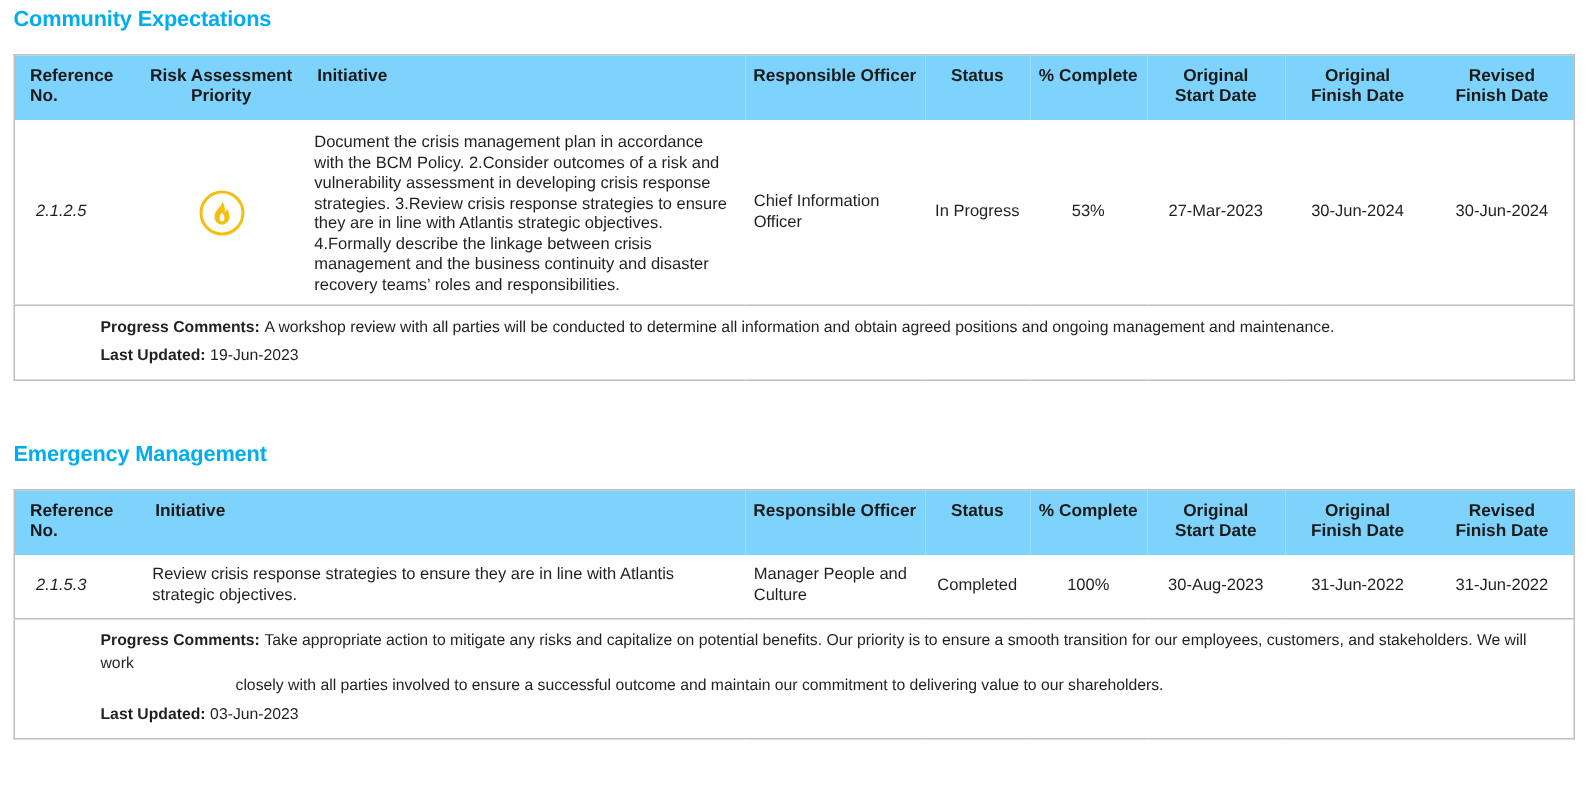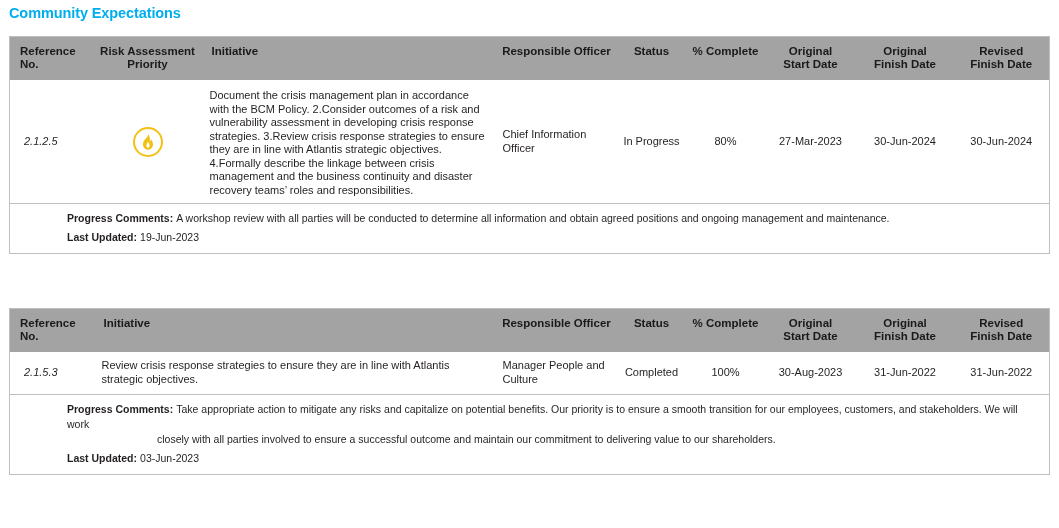--- a/index.html
+++ b/index.html
@@ -43,21 +43,21 @@
   .spacer-md { height: 14px; }
 
   .audit-table {
     width: 1040px;
     margin: 0 0 0 9px;
     border-collapse: collapse;
     table-layout: fixed;
     border: 1px solid #bfbfbf;
   }
   .audit-table thead th {
-    background: #a3a3a3;
+    background: #7dd3fc;
     color: #1a1a1a;
     font-size: 11.5px;
     font-weight: bold;
     line-height: 13px;
     padding: 8px 4px 9px 4px;
     vertical-align: top;
     border: none;
     text-align: center;
   }
   .audit-table thead th.left {
@@ -200,21 +200,21 @@
           <span class="risk-icon">
             <svg width="14" height="17" viewBox="0 0 14 17" aria-hidden="true">
               <path d="M7 0.6 C7.2 3.2 5.6 4.0 4.3 5.6 C2.9 7.3 2.0 8.9 2.0 10.8 C2.0 13.9 4.3 16.3 7 16.3 C9.7 16.3 12.0 13.9 12.0 10.8 C12.0 8.7 11.2 7.3 10.2 5.9 C9.9 6.9 9.4 7.6 8.8 7.9 C9.3 5.6 8.6 2.4 7 0.6 Z M7 8.4 C7.9 9.5 8.6 10.6 8.6 11.8 C8.6 13.2 7.9 14.2 7 14.2 C6.1 14.2 5.4 13.2 5.4 11.8 C5.4 10.6 6.1 9.5 7 8.4 Z" fill="#f2c014"></path>
             </svg>
           </span>
         </td>
         <td class="initiative">Document the crisis management plan in accordance with the BCM Policy. 2.Consider outcomes of a risk and vulnerability
 assessment in developing crisis response strategies. 3.Review crisis response strategies to ensure they are in line with Atlantis strategic objectives. 4.Formally describe the linkage between crisis management and the business continuity and disaster recovery teams’ roles and responsibilities.</td>
         <td class="officer">Chief Information Officer</td>
         <td>In Progress</td>
-        <td>80%</td>
+        <td>53%</td>
         <td>27-Mar-2023</td>
         <td>30-Jun-2024</td>
         <td>30-Jun-2024</td>
       </tr>
       <tr>
         <td class="comments-cell" colspan="9">
           <div class="comment-line">
             <span class="comment-label">Progress Comments:</span>
             <span class="comment-text">A workshop review with all parties will be conducted to determine all information and obtain agreed positions and ongoing management and maintenance.</span>
           </div>
@@ -222,20 +222,21 @@
             <span class="comment-label">Last Updated:</span>
             <span class="comment-text">19-Jun-2023</span>
           </div>
         </td>
       </tr>
     </tbody>
   </table>
 
   <div style="height:40px"></div>
 
+  <div class="section-title second">Emergency Management</div>
 
   <div class="spacer-md"></div>
 
   <table class="audit-table">
     <colgroup>
       <col style="width:84px">
       <col style="width:403px">
       <col style="width:120px">
       <col style="width:70px">
       <col style="width:78px">

